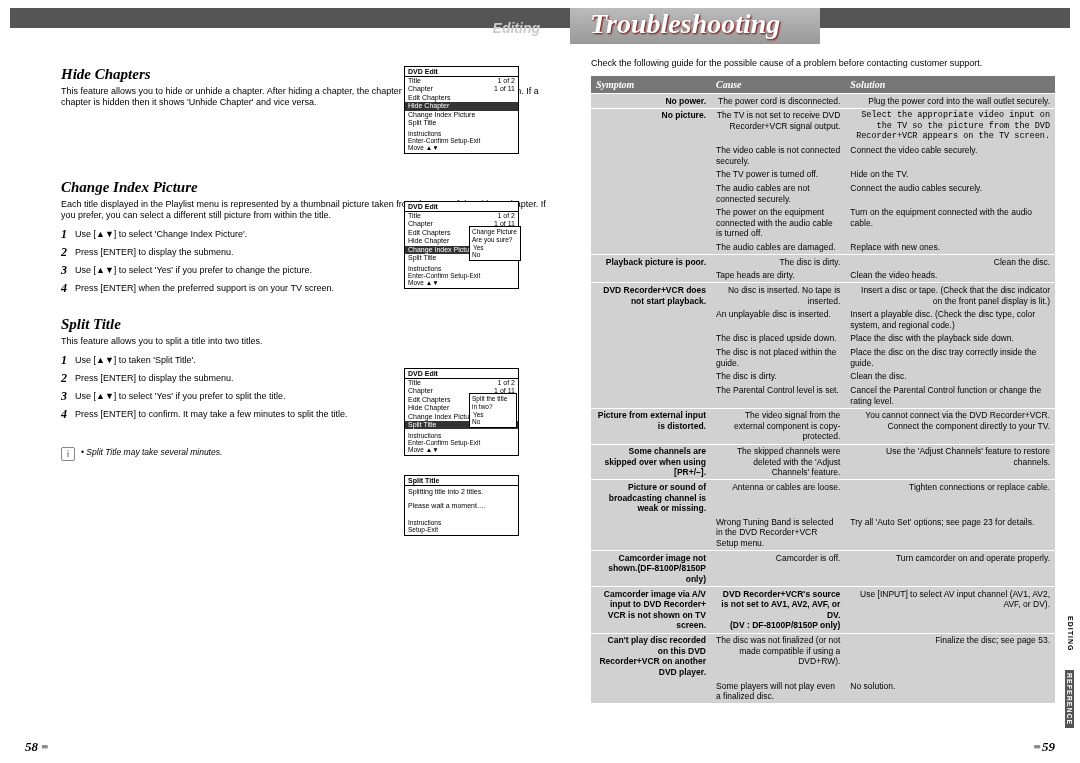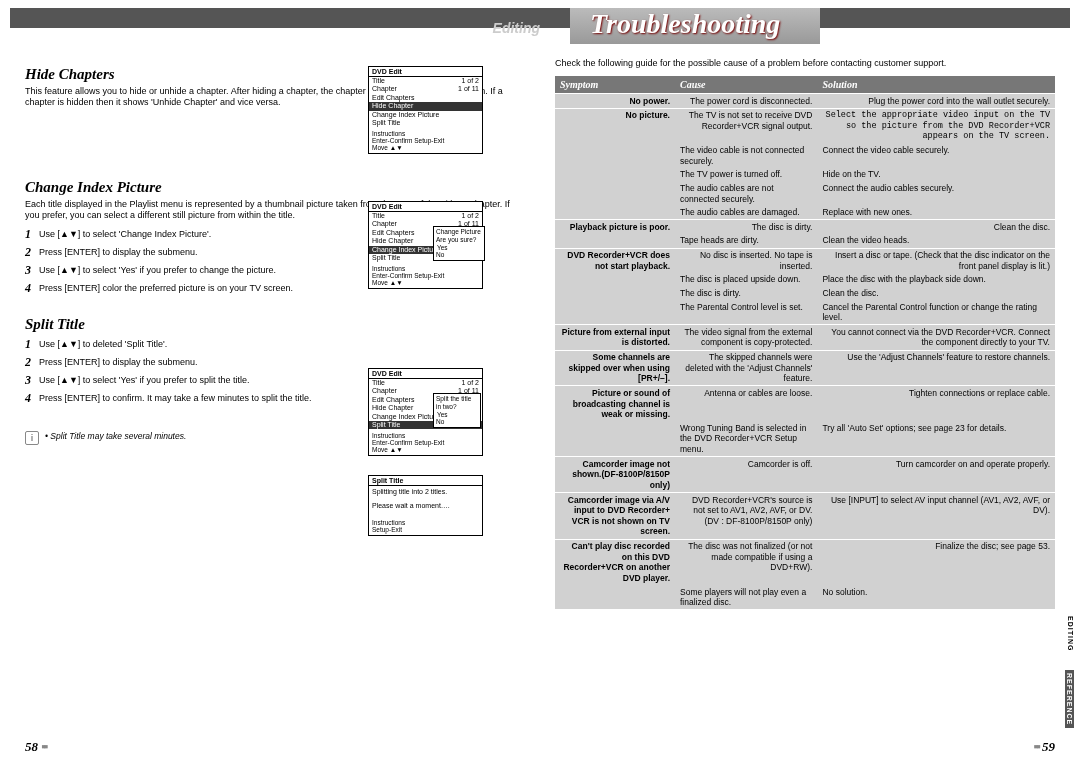--- a/index.html
+++ b/index.html
@@ -2,21 +2,21 @@
 <html><head>
 <meta charset="utf-8">
 <style>
   * { margin:0; padding:0; box-sizing:border-box; }
   body { font-family: Arial, Helvetica, sans-serif; background:#fff; width:1080px; height:763px; position:relative; font-size:8.5px; color:#000; }
   .top-bar { background:#555; height:20px; margin:8px 10px 0; position:relative; }
   .top-bar .editing { position:absolute; right:530px; top:12px; color:#ccc; font-style:italic; font-size:14px; font-weight:bold; }
   .trouble { font-family: Georgia, serif; font-style:italic; font-weight:bold; font-size:28px; color:#fff; text-shadow:1px 1px 2px #700; background:linear-gradient(#bbb,#999); display:inline-block; padding:0px 40px 4px 20px; margin-left:0; border-radius:0 0 0 0; }
   .trouble-wrap { position:absolute; top:0px; left:560px; }
   .cols { display:flex; margin:30px 25px 0; gap:30px; }
-  .leftcol { width:500px; }
+  .leftcol { width:500px;margin-left:36px; }
   .rightcol { flex:1; }
   h1.section { font-style:italic; font-family:Georgia,serif; font-weight:bold; font-size:15px; margin:8px 0 3px; }
   .bodytext { font-size:9px; line-height:1.25; margin-bottom:6px; }
   .steps { margin-top:4px; }
   .step { display:flex; margin:3px 0; font-size:9px; }
   .step .num { font-weight:bold; font-style:italic; font-size:12px; width:14px; font-family:Georgia,serif; }
   .step .txt { flex:1; padding-top:2px; line-height:1.3; }
   .note { display:flex; align-items:flex-start; gap:6px; margin-top:25px; font-style:italic; font-size:8.5px; }
   .note-icon { width:14px; height:14px; border:1px solid #888; border-radius:2px; text-align:center; line-height:12px; font-style:normal; font-weight:bold; color:#888; font-size:9px;}
   .intro { font-size:9px; margin-bottom:8px; }
@@ -91,21 +91,21 @@
       <div class="step">
             <span class="num">2</span>
             <span class="txt">Press [ENTER] to display the submenu.</span>
           </div>
       <div class="step">
             <span class="num">3</span>
             <span class="txt">Use [▲▼] to select 'Yes' if you prefer to change the picture.</span>
           </div>
       <div class="step">
             <span class="num">4</span>
-            <span class="txt">Press [ENTER] color the preferred picture is on your TV screen.</span>
+            <span class="txt">Press [ENTER] when the preferred support is on your TV screen.</span>
           </div>
     </div>
 
     <div class="menu-box" style="top:135px; left:343px;">
       <div class="hd">DVD Edit</div>
       <div class="row">
             <span>Title</span>
             <span>1 of 2</span>
           </div>
       <div class="row">
@@ -129,24 +129,25 @@
   Move ▲▼</div>
     </div>
     <div class="sub-box" style="top:160px; left:408px; width:52px;">
       <div>Change Picture</div>
       <div>Are you sure?</div>
       <div class="hl" style="padding:0 1px">Yes</div>
       <div>No</div>
     </div>
 
     <h1 class="section" style="margin-top:20px">Split Title</h1>
+    <p class="bodytext">This feature allows you to split a title into two titles.</p>
     <div class="steps">
       <div class="step">
             <span class="num">1</span>
-            <span class="txt">Use [▲▼] to deleted 'Split Title'.</span>
+            <span class="txt">Use [▲▼] to taken 'Split Title'.</span>
           </div>
       <div class="step">
             <span class="num">2</span>
             <span class="txt">Press [ENTER] to display the submenu.</span>
           </div>
       <div class="step">
             <span class="num">3</span>
             <span class="txt">Use [▲▼] to select 'Yes' if you prefer to split the title.</span>
           </div>
       <div class="step">
@@ -236,42 +237,57 @@
             <td style="white-space: pre-line;">The TV power is turned off.</td>
             <td style="white-space: pre-line;">Hide on the TV.</td>
           </tr>
           <tr>
             <td class="sym" style="white-space: pre-line;"></td>
             <td style="white-space: pre-line;">The audio cables are not connected securely.</td>
             <td style="white-space: pre-line;">Connect the audio cables securely.</td>
           </tr>
           <tr>
             <td class="sym" style="white-space: pre-line;"></td>
+            <td style="white-space: pre-line;">The power on the equipment connected with the audio cable is turned off.</td>
+            <td style="white-space: pre-line;">Turn on the equipment connected with the audio cable.</td>
+          </tr>
+          <tr>
+            <td class="sym" style="white-space: pre-line;"></td>
             <td style="white-space: pre-line;">The audio cables are damaged.</td>
             <td style="white-space: pre-line;">Replace with new ones.</td>
           </tr>
           <tr class="group-start">
             <td class="sym" style="white-space: pre-line;">Playback picture is poor.</td>
             <td style="white-space: pre-line;">The disc is dirty.</td>
             <td style="white-space: pre-line;">Clean the disc.</td>
           </tr>
           <tr>
             <td class="sym" style="white-space: pre-line;"></td>
             <td style="white-space: pre-line;">Tape heads are dirty.</td>
             <td style="white-space: pre-line;">Clean the video heads.</td>
           </tr>
           <tr class="group-start">
             <td class="sym" style="white-space: pre-line;">DVD Recorder+VCR does not start playback.</td>
             <td style="white-space: pre-line;">No disc is inserted. No tape is inserted.</td>
             <td style="white-space: pre-line;">Insert a disc or tape. (Check that the disc indicator on the front panel display is lit.)</td>
           </tr>
           <tr>
             <td class="sym" style="white-space: pre-line;"></td>
+            <td style="white-space: pre-line;">An unplayable disc is inserted.</td>
+            <td style="white-space: pre-line;">Insert a playable disc. (Check the disc type, color system, and regional code.)</td>
+          </tr>
+          <tr>
+            <td class="sym" style="white-space: pre-line;"></td>
             <td style="white-space: pre-line;">The disc is placed upside down.</td>
             <td style="white-space: pre-line;">Place the disc with the playback side down.</td>
+          </tr>
+          <tr>
+            <td class="sym" style="white-space: pre-line;"></td>
+            <td style="white-space: pre-line;">The disc is not placed within the guide.</td>
+            <td style="white-space: pre-line;">Place the disc on the disc tray correctly inside the guide.</td>
           </tr>
           <tr>
             <td class="sym" style="white-space: pre-line;"></td>
             <td style="white-space: pre-line;">The disc is dirty.</td>
             <td style="white-space: pre-line;">Clean the disc.</td>
           </tr>
           <tr>
             <td class="sym" style="white-space: pre-line;"></td>
             <td style="white-space: pre-line;">The Parental Control level is set.</td>
             <td style="white-space: pre-line;">Cancel the Parental Control function or change the rating level.</td>
@@ -296,21 +312,21 @@
             <td style="white-space: pre-line;">Wrong Tuning Band is selected in the DVD Recorder+VCR Setup menu.</td>
             <td style="white-space: pre-line;">Try all 'Auto Set' options; see page 23 for details.</td>
           </tr>
           <tr class="group-start">
             <td class="sym" style="white-space: pre-line;">Camcorder image not shown.(DF-8100P/8150P only)</td>
             <td style="white-space: pre-line;">Camcorder is off.</td>
             <td style="white-space: pre-line;">Turn camcorder on and operate properly.</td>
           </tr>
           <tr class="group-start">
             <td class="sym" style="white-space: pre-line;">Camcorder image via A/V input to DVD Recorder+ VCR is not shown on TV screen.</td>
-            <td style="white-space: pre-line;">DVD Recorder+VCR's source is not set to AV1, AV2, AVF, or DV.
+            <td style="white-space: pre-line; font-weight: bold;">DVD Recorder+VCR's source is not set to AV1, AV2, AVF, or DV.
 (DV : DF-8100P/8150P only)</td>
             <td style="white-space: pre-line;">Use [INPUT] to select AV input channel (AV1, AV2, AVF, or DV).</td>
           </tr>
           <tr class="group-start">
             <td class="sym" style="white-space: pre-line;">Can't play disc recorded on this DVD Recorder+VCR on another DVD player.</td>
             <td style="white-space: pre-line;">The disc was not finalized (or not made compatible if using a DVD+RW).</td>
             <td style="white-space: pre-line;">Finalize the disc; see page 53.</td>
           </tr>
           <tr>
             <td class="sym" style="white-space: pre-line;"></td>

